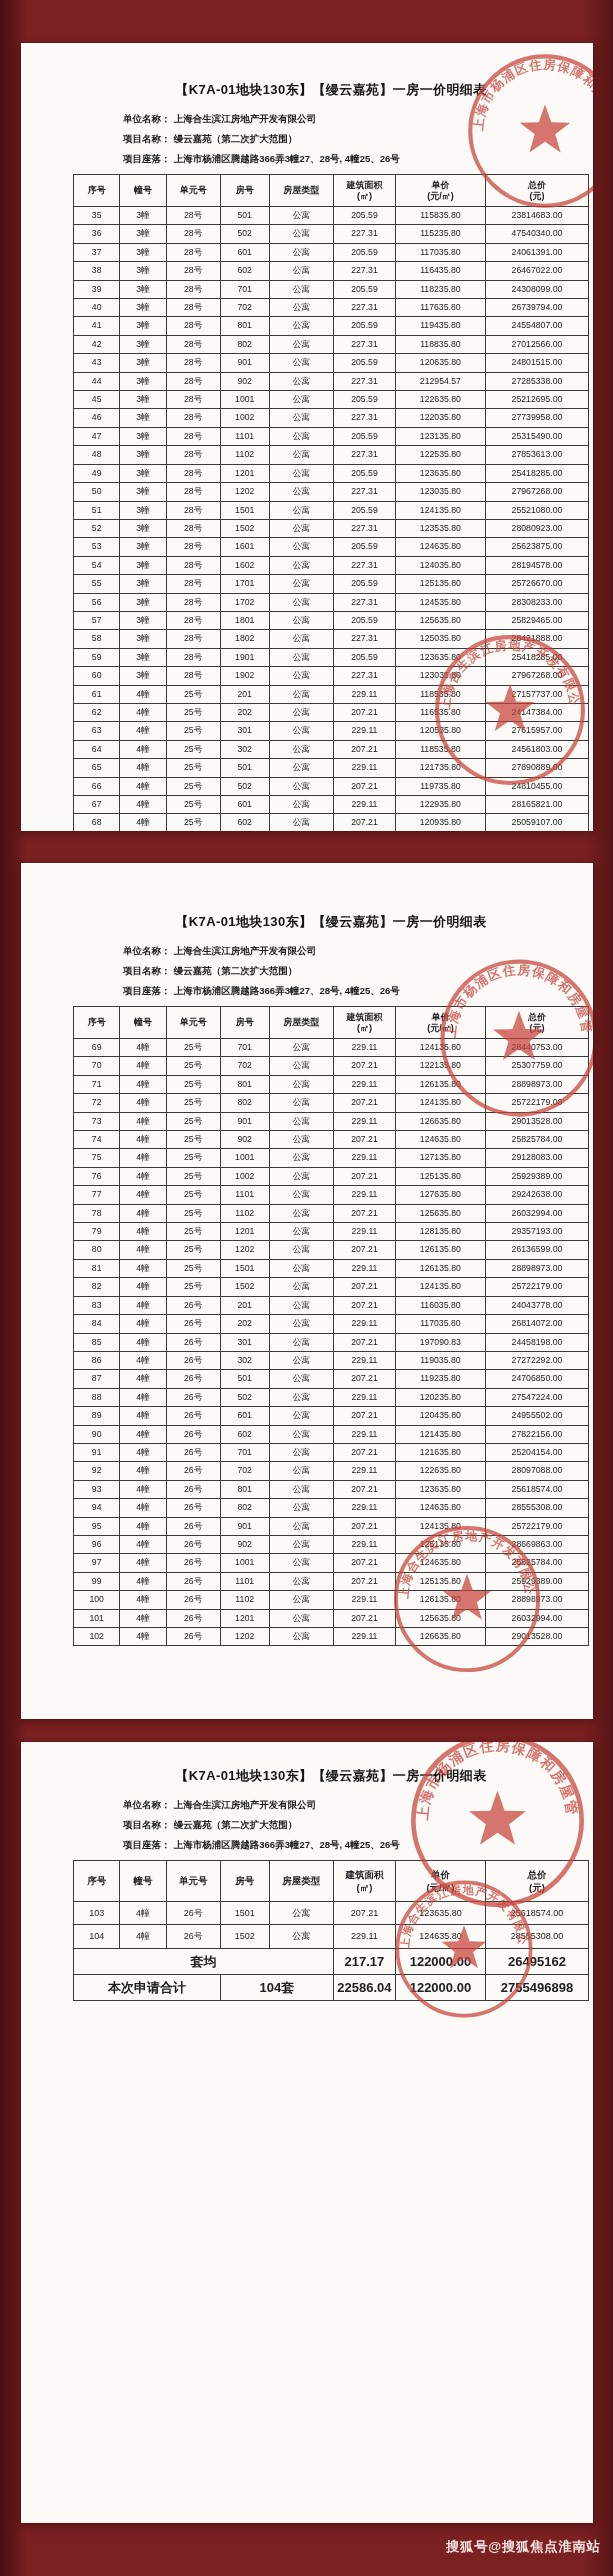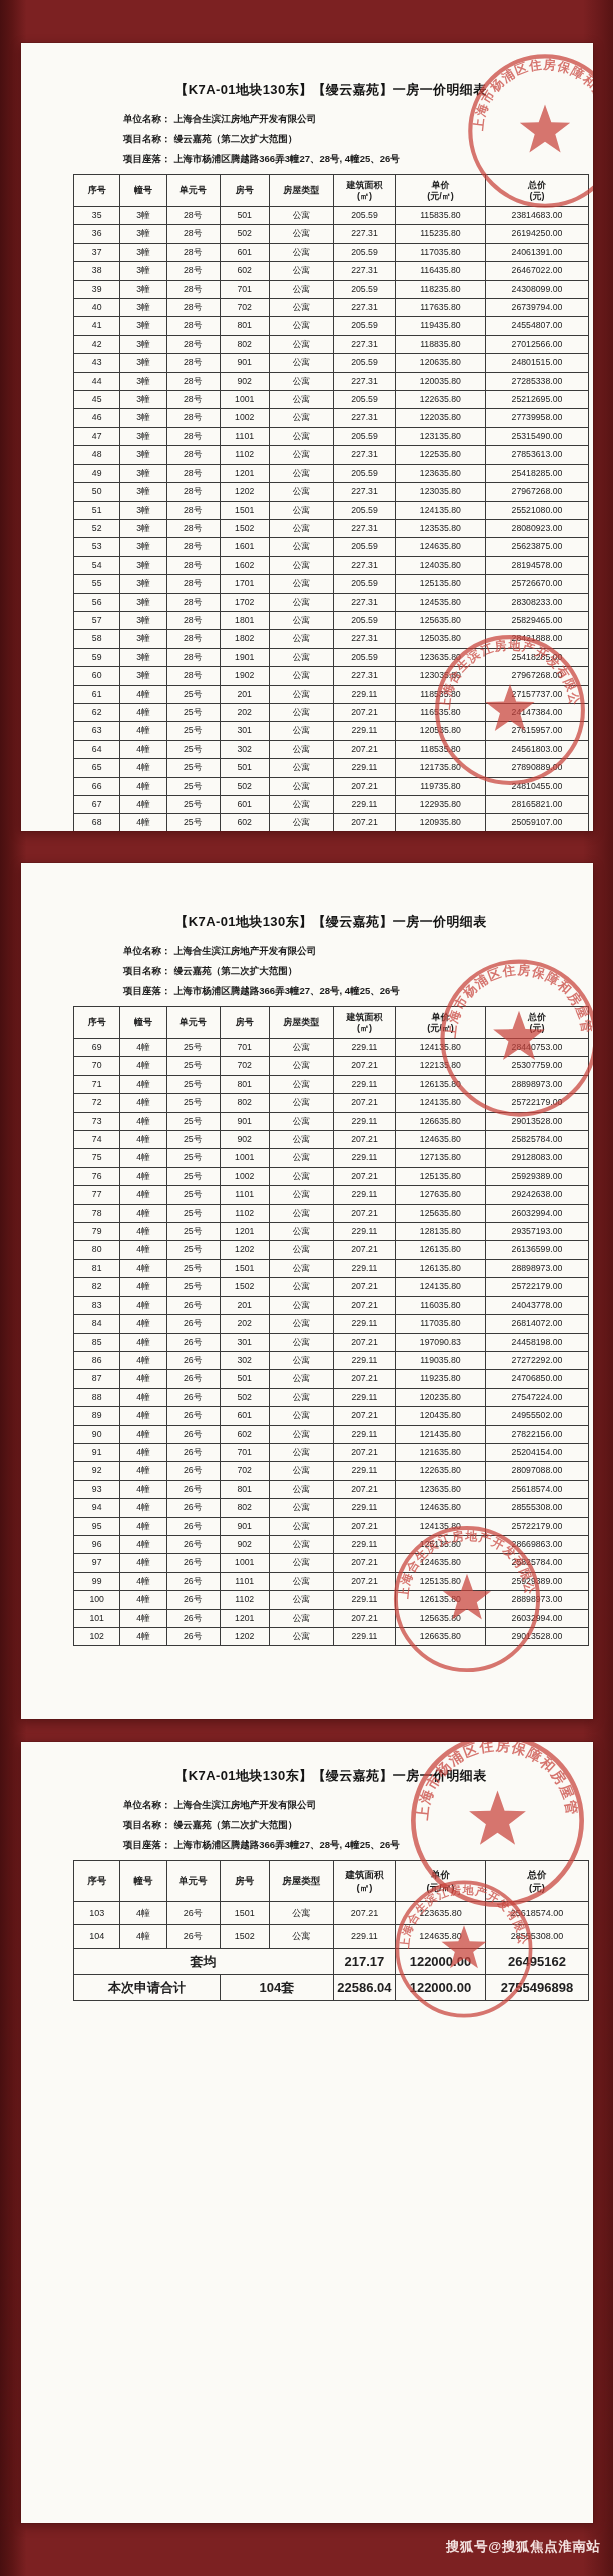--- a/index.html
+++ b/index.html
@@ -98,21 +98,21 @@
           <td>23814683.00</td>
         </tr>
         <tr>
           <td>36</td>
           <td>3幢</td>
           <td>28号</td>
           <td>502</td>
           <td>公寓</td>
           <td>227.31</td>
           <td>115235.80</td>
-          <td>26194250.00</td>
+          <td>47540340.00</td>
         </tr>
         <tr>
           <td>37</td>
           <td>3幢</td>
           <td>28号</td>
           <td>601</td>
           <td>公寓</td>
           <td>205.59</td>
           <td>117035.80</td>
           <td>24061391.00</td>
@@ -177,21 +177,21 @@
           <td>120635.80</td>
           <td>24801515.00</td>
         </tr>
         <tr>
           <td>44</td>
           <td>3幢</td>
           <td>28号</td>
           <td>902</td>
           <td>公寓</td>
           <td>227.31</td>
-          <td>120035.80</td>
+          <td>212954.57</td>
           <td>27285338.00</td>
         </tr>
         <tr>
           <td>45</td>
           <td>3幢</td>
           <td>28号</td>
           <td>1001</td>
           <td>公寓</td>
           <td>205.59</td>
           <td>122635.80</td>

